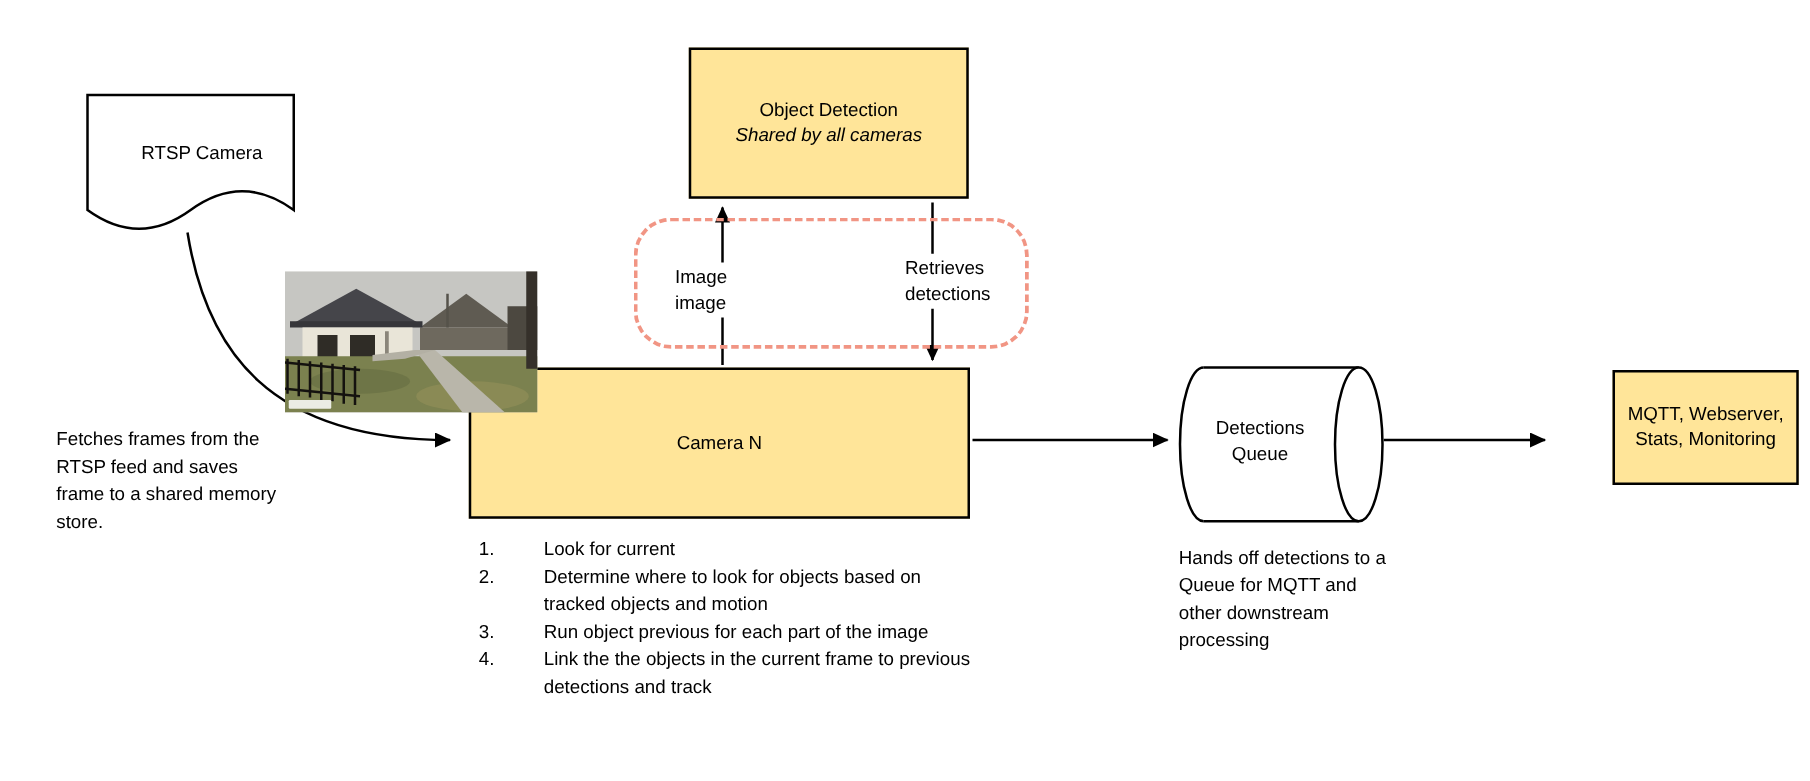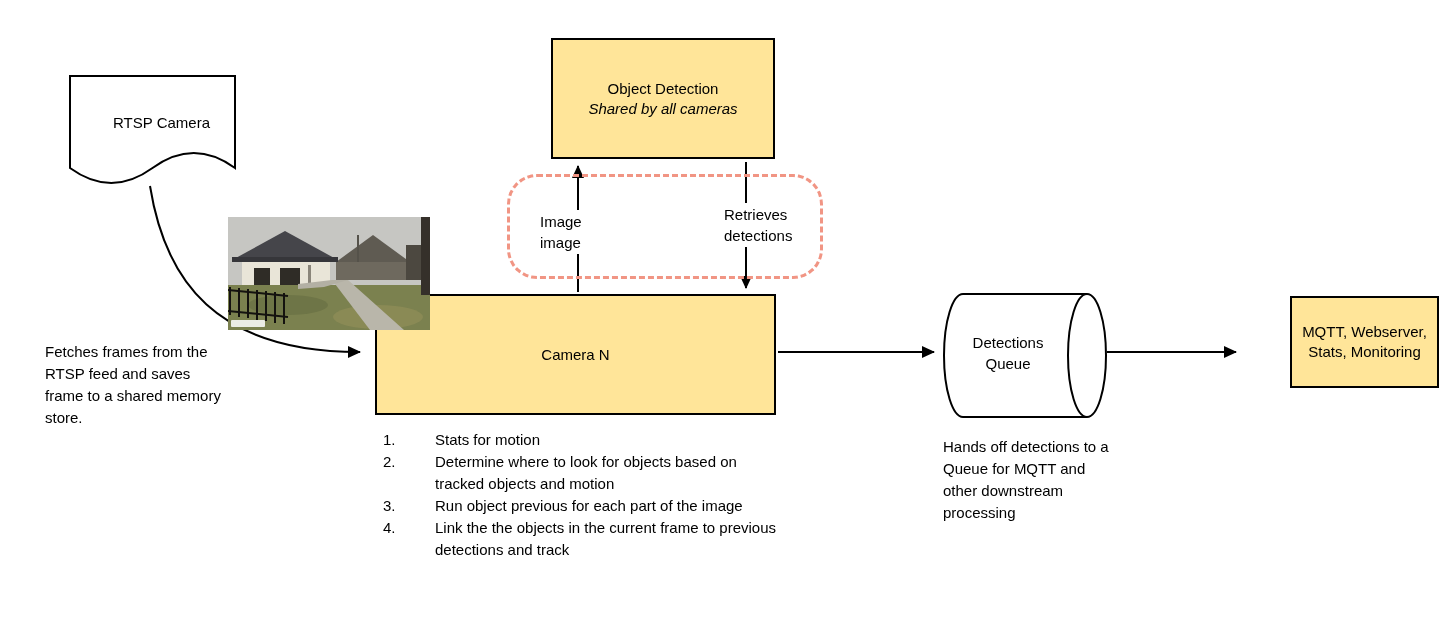--- a/index.html
+++ b/index.html
@@ -133,21 +133,21 @@
 Queue</div>
 
   <div class="note" style="left:45px; top:341px; width:182px;">Fetches frames from the RTSP feed and saves frame to a shared memory store.</div>
 
 
   <div class="note" style="left:943px; top:436px; width:178px;">Hands off detections to a Queue for MQTT and other downstream processing</div>
 
   <div class="steps">
     <div class="step">
       <span class="num">1.</span>
-      <span class="txt">Stats for motion</span>
+      <span class="txt">Look for current</span>
     </div>
     <div class="step">
       <span class="num">2.</span>
       <span class="txt">Determine where to look for objects based on tracked objects and motion</span>
     </div>
     <div class="step">
       <span class="num">3.</span>
       <span class="txt">Run object previous for each part of the image</span>
     </div>
     <div class="step">

